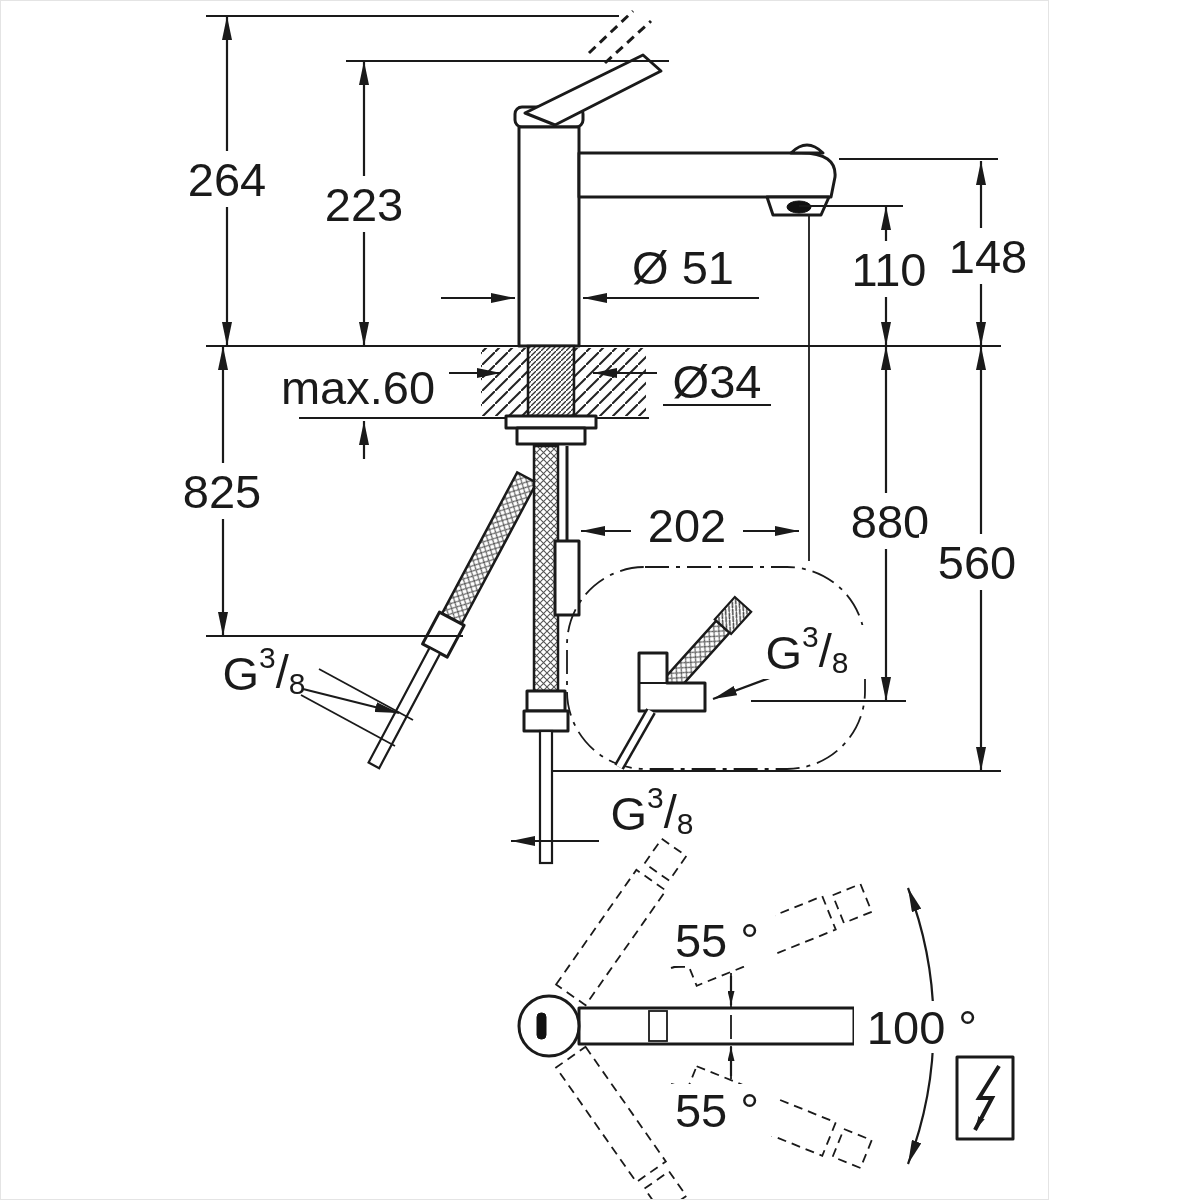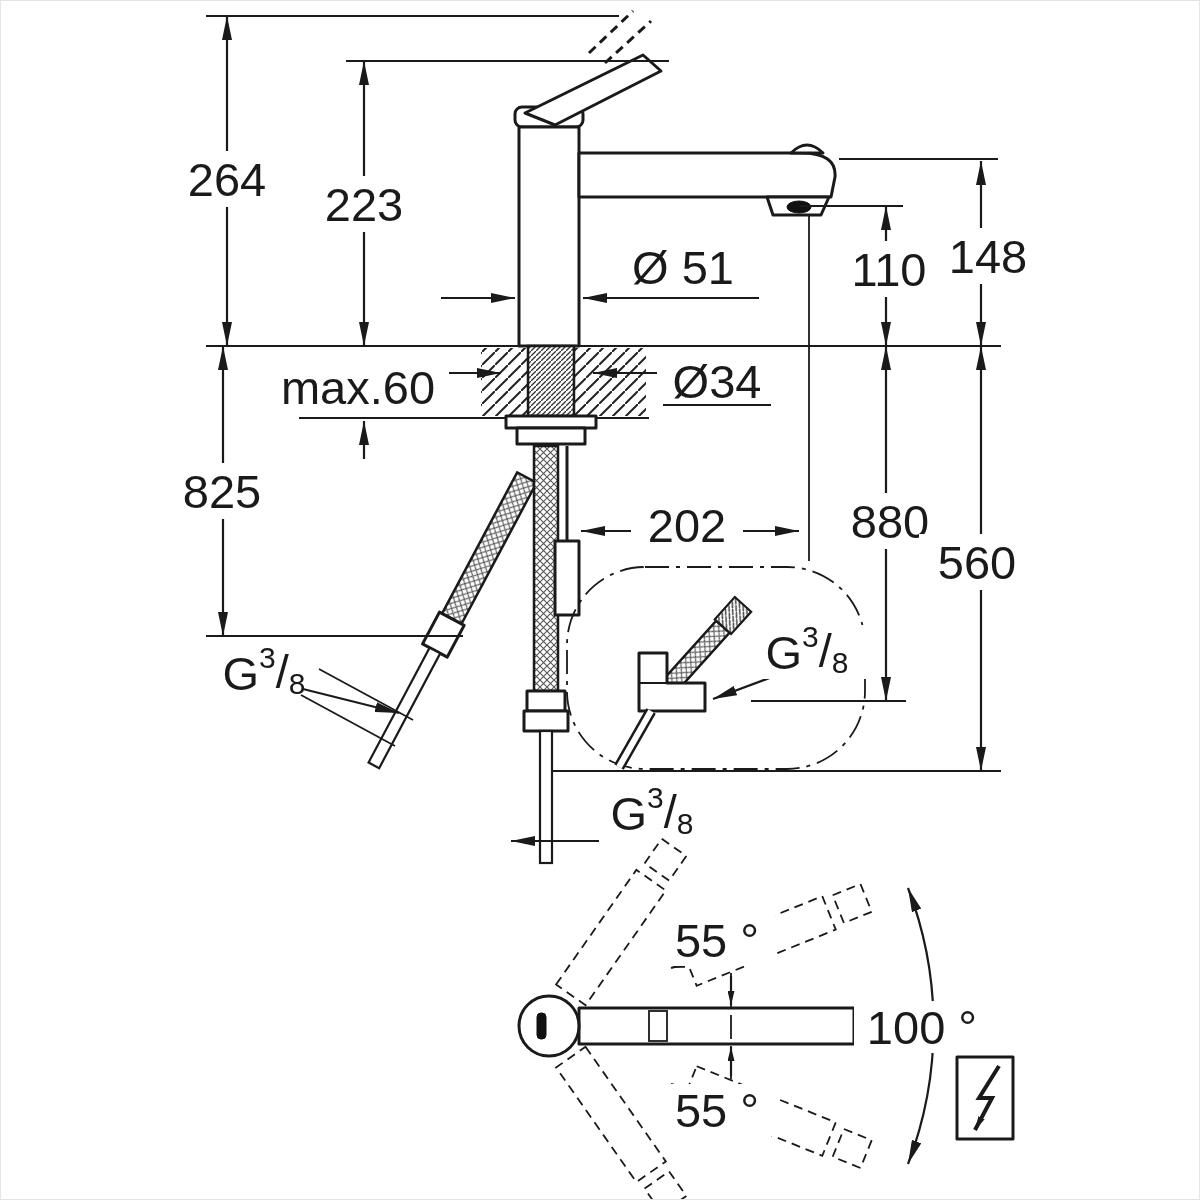--- a/index.html
+++ b/index.html
@@ -1,16 +1,16 @@
 <!DOCTYPE html>
 <html><head>
 <meta charset="utf-8">
 <style>
   html,body { margin:0; padding:0; background:#fff; }
-  .page { width:1200px; height:1200px; background:#fff; border:1px solid #e4e4e4; box-sizing:border-box; position:relative; }
+  .page { width:1049px; height:1200px; background:#fff; border:1px solid #e4e4e4; box-sizing:border-box; position:relative; }
   svg { display:block; }
   svg text {
     font-family:"Liberation Sans", sans-serif;
     font-size:47px;
     fill:#1a1a1a;
     dominant-baseline:central;
   }
   .sup, .sub { font-size:30px; }
   .outline { fill:#fff; stroke:#1a1a1a; stroke-width:3; stroke-linejoin:round; }
   .solid-dark { fill:#111; stroke:#111; }

